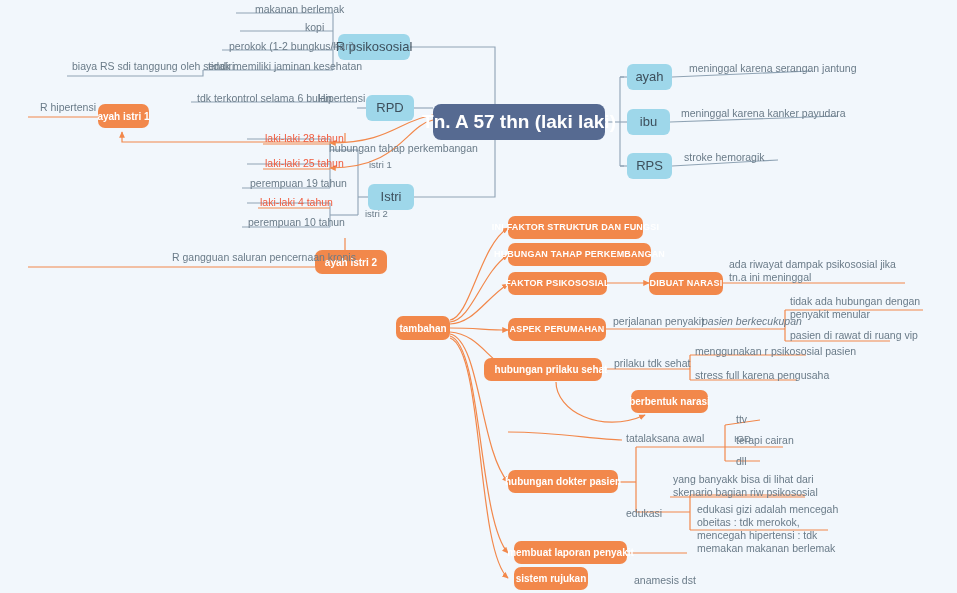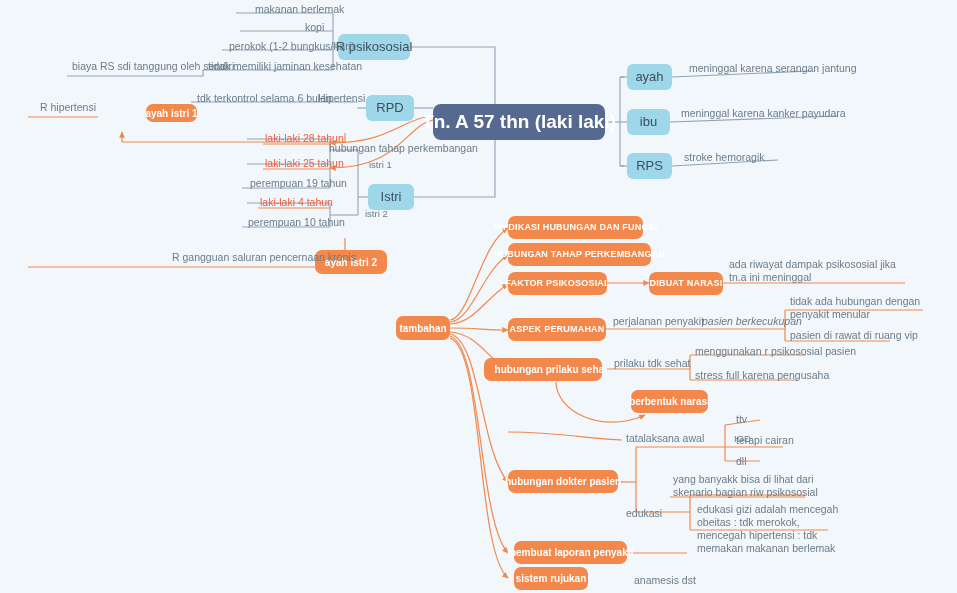--- a/index.html
+++ b/index.html
@@ -209,34 +209,34 @@
   </div>
 
   <div class="node blue" style="left:627px; top:153px; width:45px; height:26px;">
     <span>RPS</span>
   </div>
 
   <div class="node center" style="left:433px; top:104px; width:172px; height:36px;">
     <span>Tn. A 57 thn (laki laki)</span>
   </div>
 
-  <div class="node orange" style="left:98px; top:104px; width:51px; height:18px;margin-left:48px;">
+  <div class="node orange" style="left:98px; top:104px; width:51px; height:24px;">
     <span>ayah istri 1</span>
   </div>
 
   <div class="node orange" style="left:315px; top:250px; width:72px; height:24px;">
     <span>ayah istri 2</span>
   </div>
 
   <div class="node orange" style="left:396px; top:316px; width:54px; height:24px;">
     <span>tambahan</span>
   </div>
 
   <div class="node orange caps" style="left:508px; top:216px; width:135px; height:23px;">
-    <span>INI DIKASI HUBUNGAN DAN FUNGSI</span>
+    <span>INI FAKTOR STRUKTUR DAN FUNGSI</span>
   </div>
 
   <div class="node orange caps" style="left:508px; top:243px; width:143px; height:23px;">
     <span>HUBUNGAN TAHAP PERKEMBANGAN</span>
   </div>
 
   <div class="node orange caps" style="left:508px; top:272px; width:99px; height:23px;">
     <span>FAKTOR PSIKOSOSIAL</span>
   </div>
 

